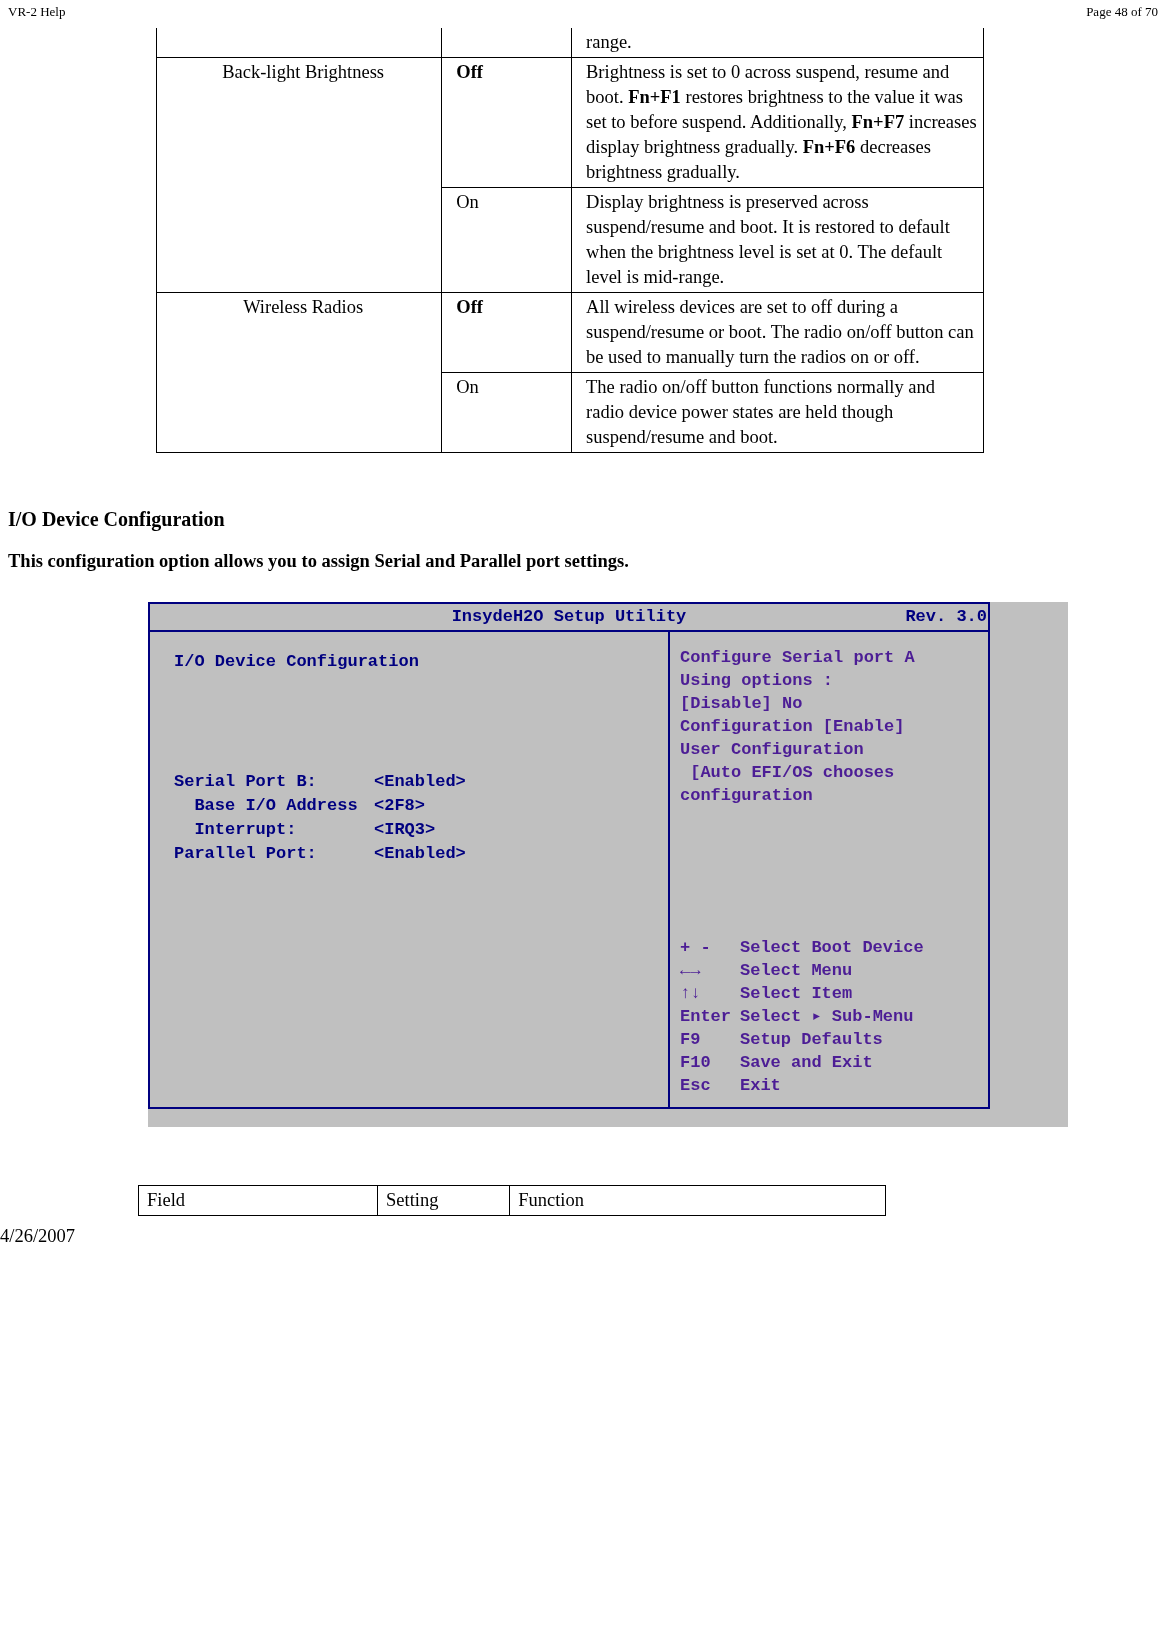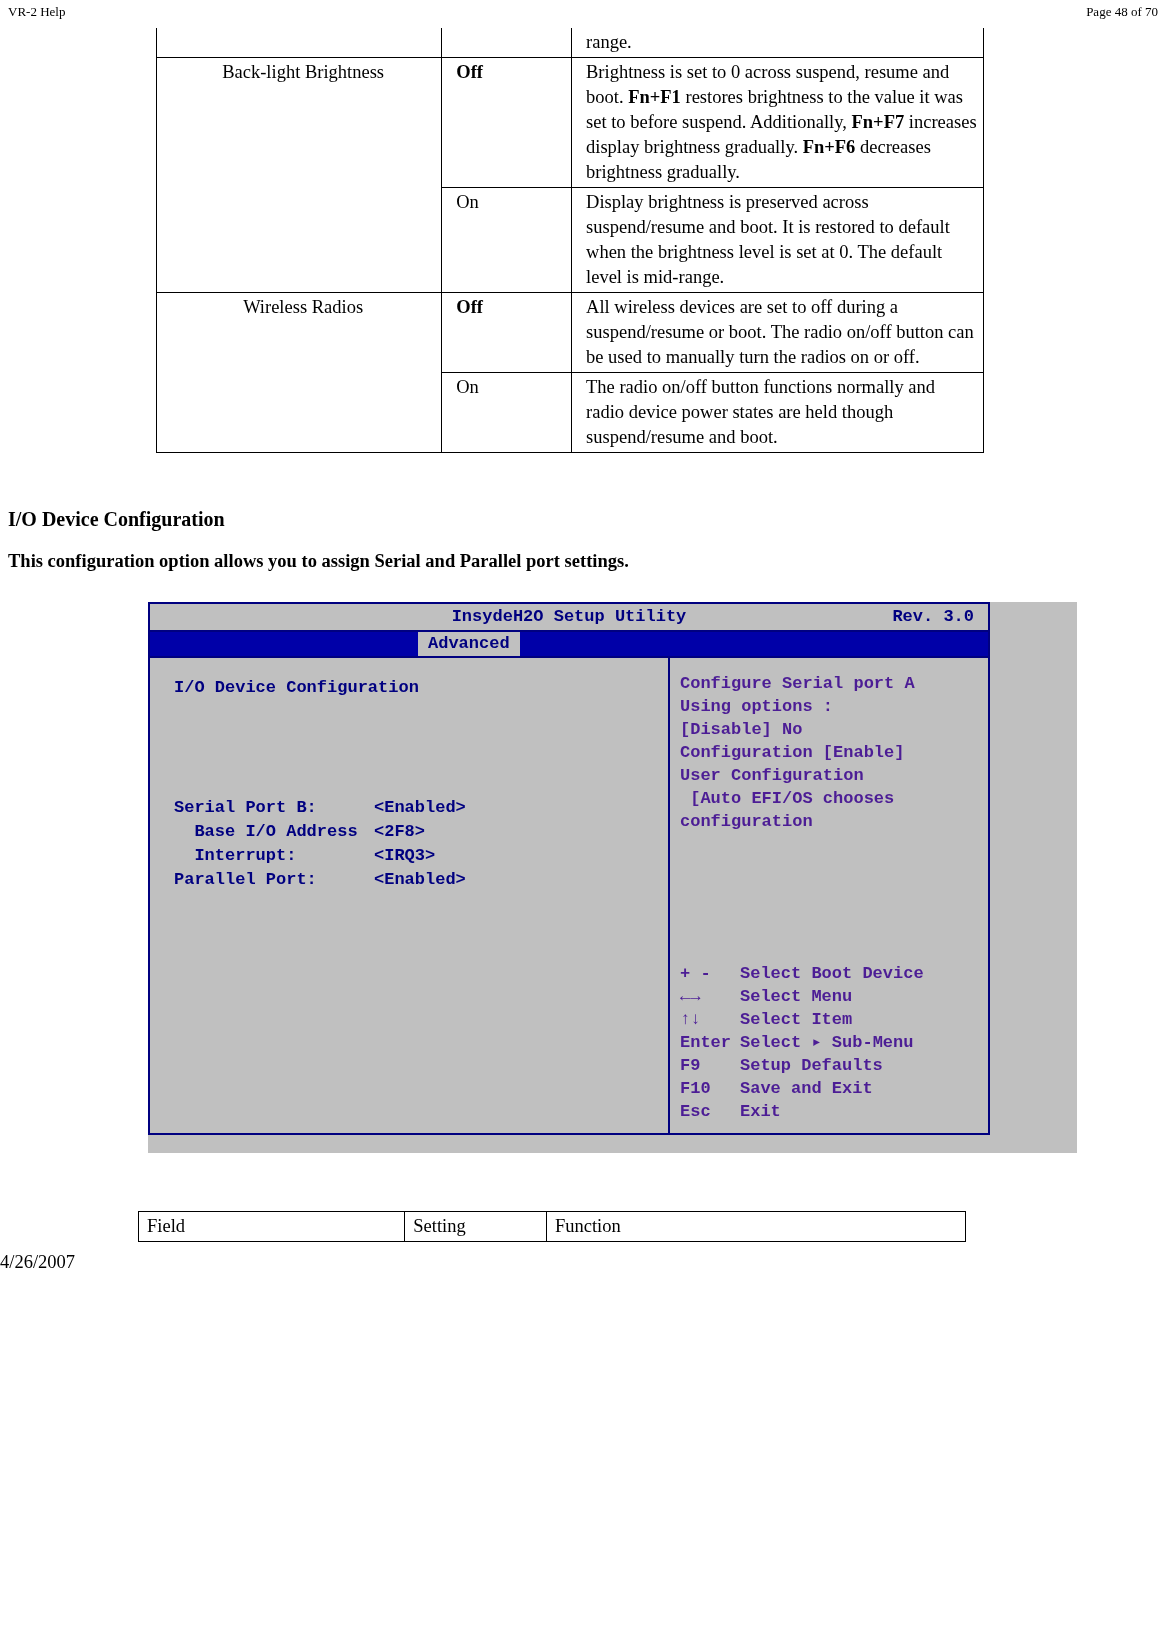--- a/index.html
+++ b/index.html
@@ -47,42 +47,42 @@
   p.body-text {
     font-size: 18.5px;
     margin: 0 0 30px 0;
     font-weight: bold;
   }
 
   .bios-wrap {
     margin-left: 140px;
     width: 912px;
     background: #c0c0c0;
-    padding: 0 17px 18px 0;
+    padding: 0 8px 18px 0;
   }
   .bios {
     font-family: "Courier New", monospace;
     font-size: 17px;
     font-weight: bold;
     width: 838px;
     border: 2px solid #000080;
     background: #c0c0c0;
   }
   .bios-title {
     background: #c0c0c0;
     color: #000080;
     text-align: center;
     position: relative;
     padding: 2px 0;
     line-height: 22px;
     border-bottom: 2px solid #000080;
   }
   .bios-rev {
     position: absolute;
-    right: 14px;
+    right: 1px;
     top: 2px;
     text-align: center;
   }
   .bios-menu {
     background: #0000a8;
     color: #c0c0c0;
     height: 24px;
     line-height: 24px;
     border-bottom: 2px solid #000080;
   }
@@ -118,21 +118,21 @@
   .bios-sel .bios-label { color: #c0c0c0; }
   .bios-sel .bios-value { color: #c0c0c0; }
   .bios-help-line { line-height: 23px; white-space: pre; }
   .bios-keys { line-height: 23px; }
   .bios-key-row { display: flex; }
   .bios-key { width: 60px; white-space: pre; }
 
   table.footer-table {
     border-collapse: collapse;
     margin: 58px 0 0 130px;
-    width: 828px;
+    width: 748px;
   }
   table.footer-table td {
     border: 1px solid #000;
     padding: 4px 8px;
     font-size: 18.5px;
   }
   table.footer-table td.f1 { width: 248px; }
   table.footer-table td.f2 { width: 124px; }
   table.footer-table td.f3 { width: 400px; }
 
@@ -184,23 +184,20 @@
     </table>
 
 <h3 class="section-heading">I/O Device Configuration</h3>
 <p class="body-text">This configuration option allows you to assign Serial and Parallel port settings.</p>
 
 <div class="bios-wrap">
   <div class="bios">
     <div class="bios-title">
       <span>InsydeH2O Setup Utility</span>
       <span class="bios-rev">Rev. 3.0</span>
-    </div>
-    <div class="bios-menu">
-      <span class="bios-menu-tab">Advanced</span>
     </div>
     <div class="bios-body">
       <div class="bios-left">
         <div class="bios-row">
               <span class="bios-label">I/O Device Configuration</span>
             </div>
         <div style="height:24px"></div>
         <div id="bios-rows">
               <div class="bios-row bios-sel">
                 <span class="bios-label">Serial Port A:</span>

